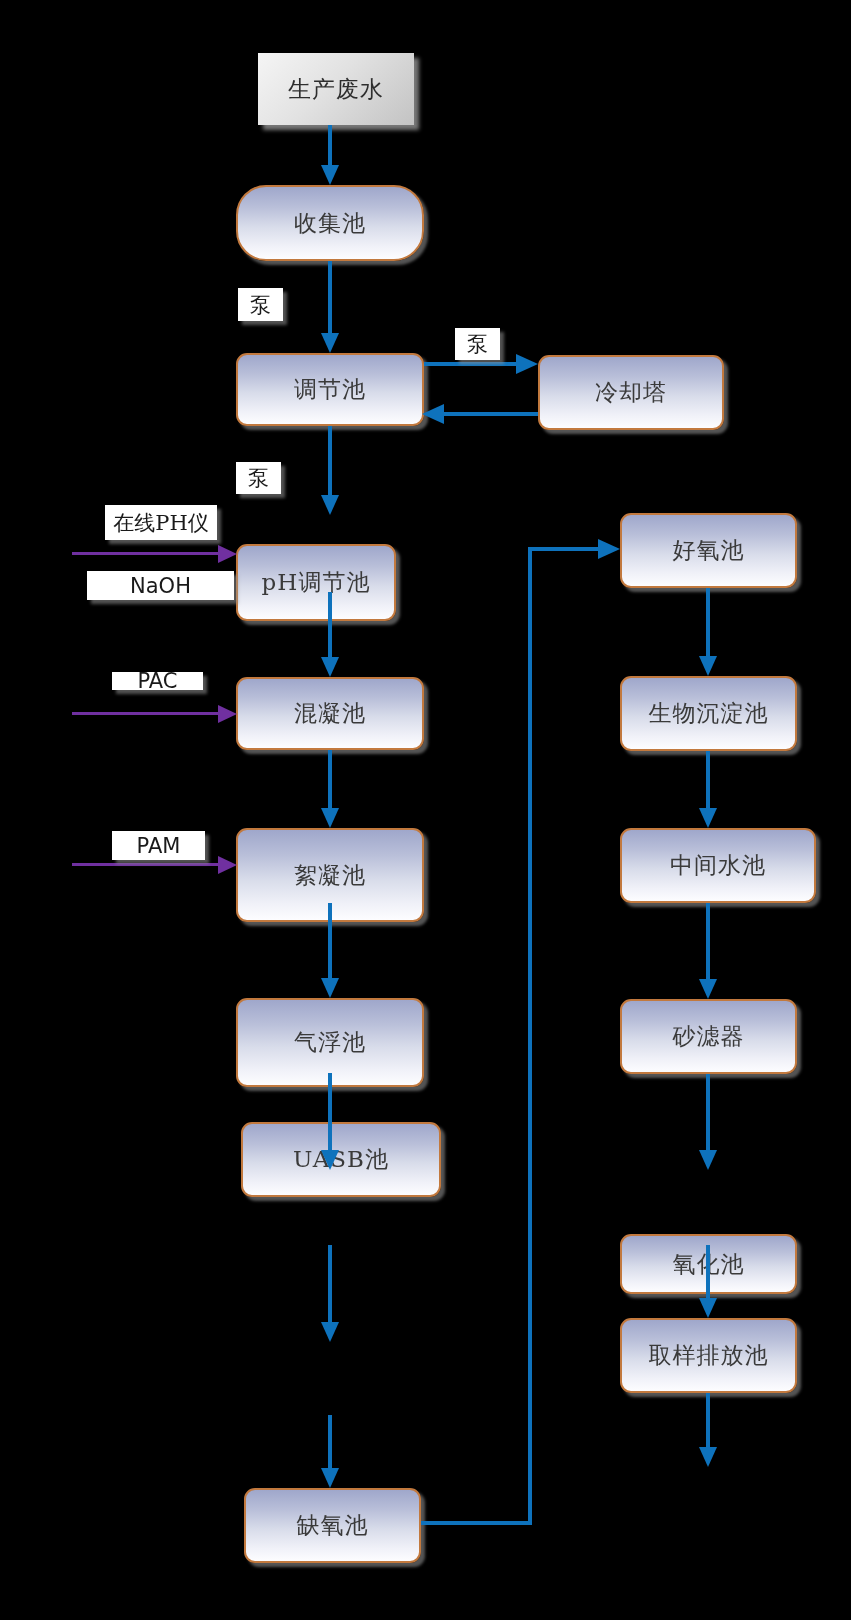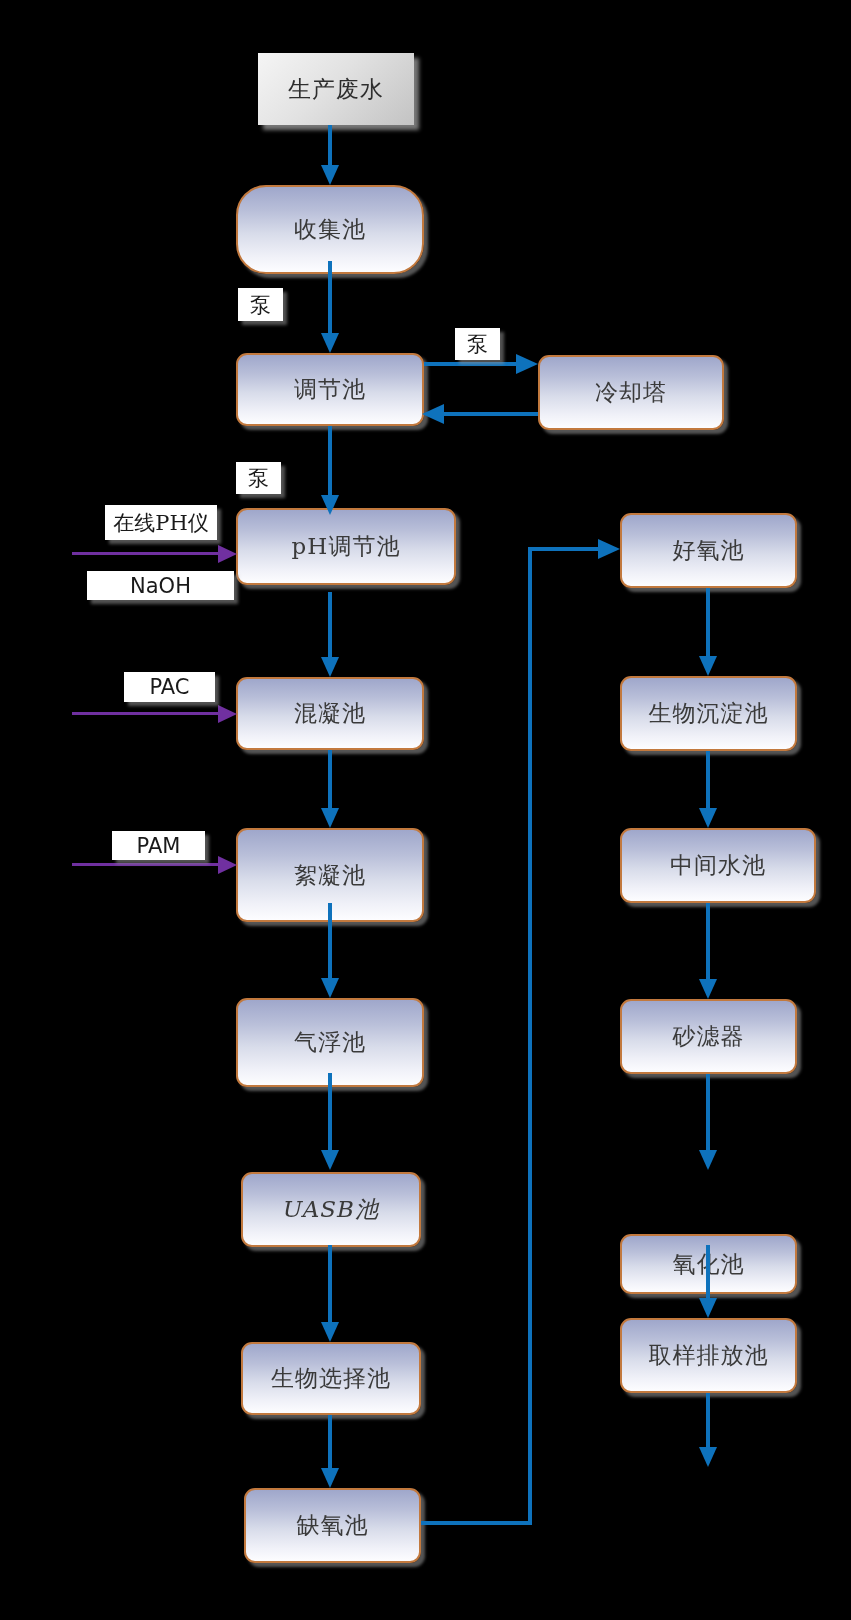--- a/index.html
+++ b/index.html
@@ -39,46 +39,43 @@
 </style>
 </head>
 <body>
 
 <div class="canvas">
 
   <div class="source" style="left:258px;top:53px;width:156px;height:72px;">
       <span>生产废水</span>
     </div>
 
-  <div class="node" style="left:236px;top:185px;width:188px;height:89px;border-radius:30px;">
+  <div class="node" style="left:236px;top:185px;width:188px;height:76px;border-radius:30px;">
       <span>收集池</span>
     </div>
   <div class="node" style="left:236px;top:353px;width:188px;height:73px;">
       <span>调节池</span>
     </div>
   <div class="node" style="left:538px;top:355px;width:186px;height:75px;">
       <span>冷却塔</span>
     </div>
-  <div class="node" style="left:236px;top:508px;width:220px;height:77px;">
+  <div class="node" style="left:236px;top:544px;width:160px;height:77px;">
       <span>pH调节池</span>
     </div>
   <div class="node" style="left:236px;top:677px;width:188px;height:73px;">
       <span>混凝池</span>
     </div>
   <div class="node" style="left:236px;top:828px;width:188px;height:94px;">
       <span>絮凝池</span>
     </div>
   <div class="node" style="left:236px;top:998px;width:188px;height:89px;">
       <span>气浮池</span>
     </div>
-  <div class="node" style="left:241px;top:1172px;width:180px;height:75px;font-style:italic;">
+  <div class="node" style="left:241px;top:1122px;width:200px;height:75px;">
       <span>UASB池</span>
-    </div>
-  <div class="node" style="left:241px;top:1342px;width:180px;height:73px;">
-      <span>生物选择池</span>
     </div>
   <div class="node" style="left:244px;top:1488px;width:177px;height:75px;">
       <span>缺氧池</span>
     </div>
 
   <div class="node" style="left:620px;top:513px;width:177px;height:75px;">
       <span>好氧池</span>
     </div>
   <div class="node" style="left:620px;top:676px;width:177px;height:75px;font-family:Liberation Serif, serif;">
       <span>生物沉淀池</span>
@@ -168,20 +165,20 @@
     </div>
   <div class="tag" style="left:236px;top:462px;width:45px;height:32px;">
       <span>泵</span>
     </div>
   <div class="tag" style="left:105px;top:505px;width:112px;height:35px;">
       <span>在线PH仪</span>
     </div>
   <div class="tag latin" style="left:87px;top:571px;width:147px;height:29px;">
       <span>NaOH</span>
     </div>
-  <div class="tag latin" style="left:124px;top:672px;width:91px;height:30px;">
+  <div class="tag latin" style="left:112px;top:672px;width:91px;height:18px;">
       <span>PAC</span>
     </div>
   <div class="tag latin" style="left:112px;top:831px;width:93px;height:29px;">
       <span>PAM</span>
     </div>
 
 </div>
 
 </body></html>

